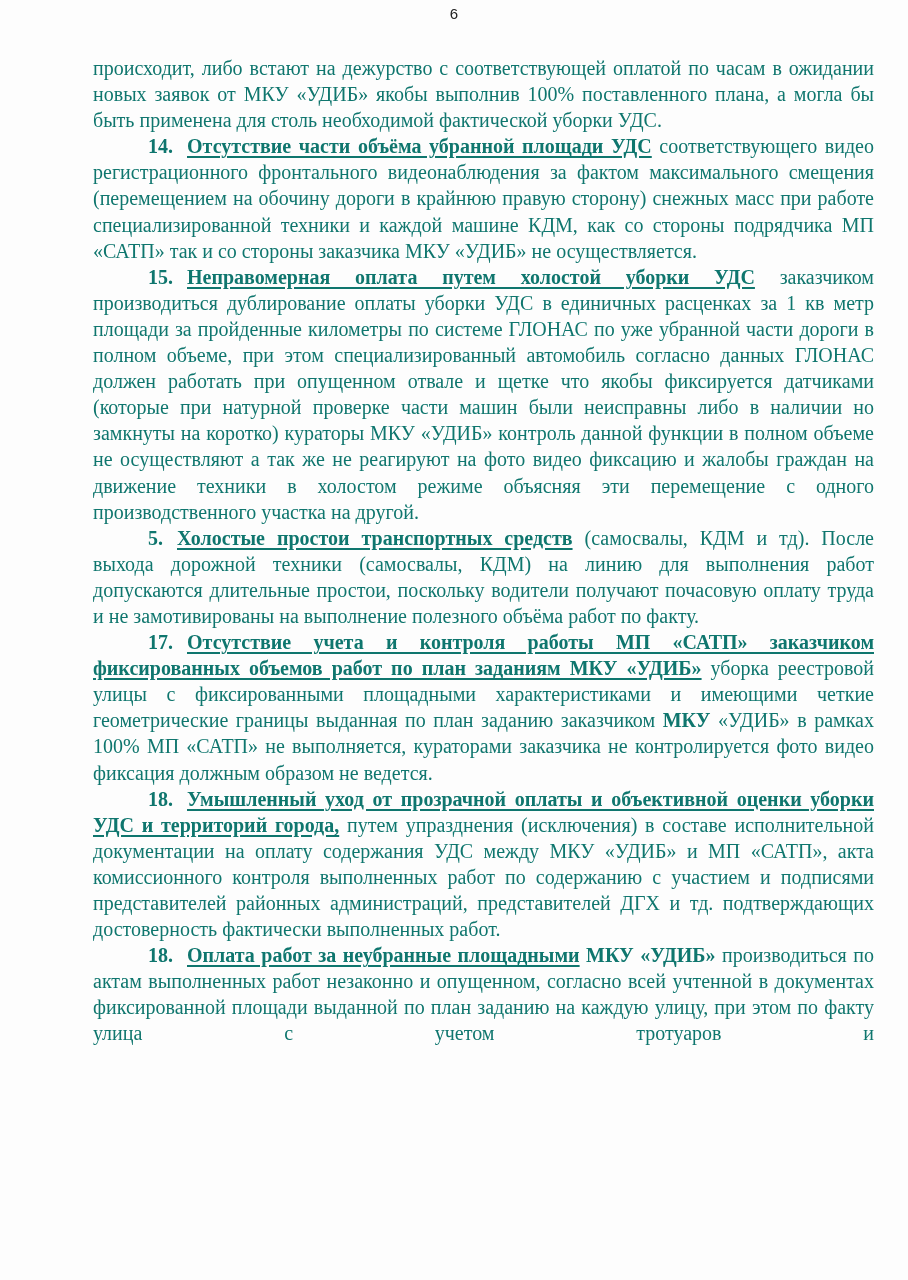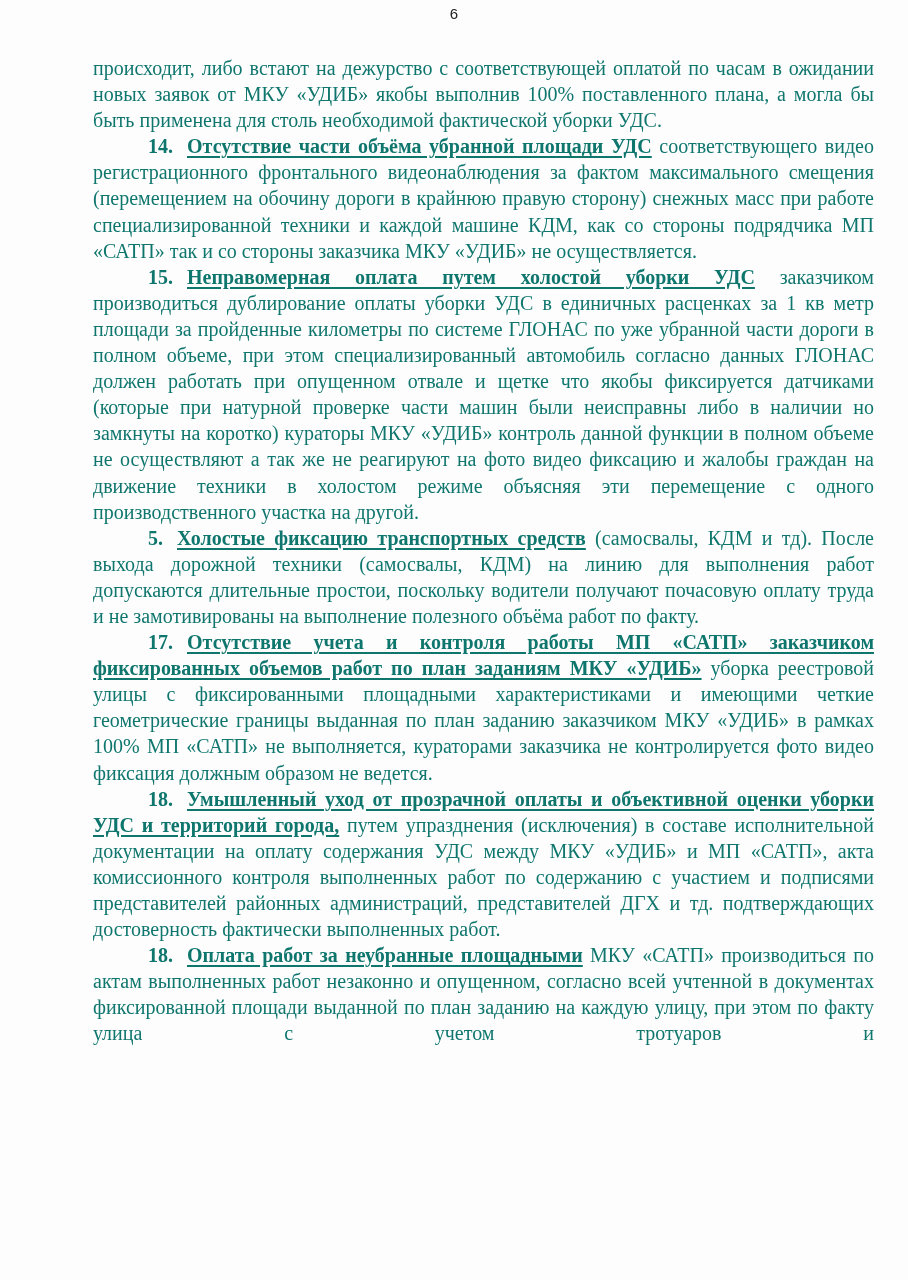--- a/index.html
+++ b/index.html
@@ -13,48 +13,48 @@
   .page-number {
     position: absolute; left: 0; width: 908px; top: 5px;
     text-align: center; font-family: "Liberation Sans", sans-serif;
     font-size: 15px; color: #222;
   }
   .intro { margin-top: 55px; }
   p { margin: 0; text-indent: 0; }
   .item { text-indent: 55px; }
   .num { font-weight: bold; margin-right: 14px; }
   .head { font-weight: bold; text-decoration: underline; text-decoration-thickness: 2px; text-underline-offset: 3px; }
-  .bold { font-weight: normal; }
+  .bold { font-weight: bold; }
   .last-line { text-align-last: justify; }
 </style>
 </head>
 <body>
 
 <div class="page-number">6</div>
 
 <div class="page">
   <p class="intro">происходит, либо встают на дежурство с соответствующей оплатой по часам в ожидании новых заявок от МКУ «УДИБ» якобы выполнив 100% поставленного плана, а могла бы быть применена для столь необходимой фактической уборки УДС.</p>
 
   <p class="item">
     <span class="num">14.</span><span class="head">Отсутствие части объёма убранной площади УДС</span>
     <span>соответствующего видео регистрационного фронтального видеонаблюдения за фактом максимального смещения (перемещением на обочину дороги в крайнюю правую сторону) снежных масс при работе специализированной техники и каждой машине КДМ, как со стороны подрядчика МП «САТП» так и со стороны заказчика МКУ «УДИБ» не осуществляется.</span>
   </p>
 
   <p class="item">
     <span class="num">15.</span><span class="head">Неправомерная оплата путем холостой уборки УДС</span><span> заказчиком производиться дублирование оплаты уборки УДС в единичных расценках за 1 кв метр площади за пройденные километры по системе ГЛОНАС по уже убранной части дороги в полном объеме, при этом специализированный автомобиль согласно данных ГЛОНАС должен работать при опущенном отвале и щетке что якобы фиксируется датчиками (которые при натурной проверке части машин были неисправны либо в наличии но замкнуты на коротко) кураторы МКУ «УДИБ» контроль данной функции в полном объеме не осуществляют а так же не реагируют на фото видео фиксацию и жалобы граждан на движение техники в холостом режиме объясняя эти перемещение с одного производственного участка на другой.</span>
   </p>
 
   <p class="item">
-    <span class="num">5.</span><span class="head">Холостые фиксацию транспортных средств</span><span> (самосвалы, КДМ и тд). После выхода дорожной техники (самосвалы, КДМ) на линию для выполнения работ допускаются длительные простои, поскольку водители получают почасовую оплату труда и не замотивированы на выполнение полезного объёма работ по факту.</span>
+    <span class="num">5.</span><span class="head">Холостые простои транспортных средств</span><span> (самосвалы, КДМ и тд). После выхода дорожной техники (самосвалы, КДМ) на линию для выполнения работ допускаются длительные простои, поскольку водители получают почасовую оплату труда и не замотивированы на выполнение полезного объёма работ по факту.</span>
   </p>
 
   <p class="item">
     <span class="num">17.</span><span class="head">Отсутствие учета и контроля работы МП «САТП» заказчиком фиксированных объемов работ по план заданиям МКУ «УДИБ»</span><span> уборка реестровой улицы с фиксированными площадными характеристиками и имеющими четкие геометрические границы выданная по план заданию заказчиком </span><span class="bold">МКУ</span><span> «УДИБ» в рамках 100% МП «САТП» не выполняется, кураторами заказчика не контролируется фото видео фиксация должным образом не ведется.</span>
   </p>
 
   <p class="item">
     <span class="num">18.</span><span class="head">Умышленный уход от прозрачной оплаты и объективной оценки уборки УДС и территорий города,</span><span> путем упразднения (исключения) в составе исполнительной документации на оплату содержания УДС между МКУ «УДИБ» и МП «САТП», акта комиссионного контроля выполненных работ по содержанию с участием и подписями представителей районных администраций, представителей ДГХ и тд. подтверждающих достоверность фактически выполненных работ.</span>
   </p>
 
   <p class="item last-line">
-    <span class="num">18.</span><span class="head">Оплата работ за неубранные площадными</span><span class="bold"> МКУ «САТП»</span><span> производиться по актам выполненных работ незаконно и опущенном, согласно всей учтенной в документах фиксированной площади выданной по план заданию на каждую улицу, при этом по факту улица с учетом тротуаров и</span>
+    <span class="num">18.</span><span class="head">Оплата работ за неубранные площадными</span><span class="bold"> МКУ «УДИБ»</span><span> производиться по актам выполненных работ незаконно и опущенном, согласно всей учтенной в документах фиксированной площади выданной по план заданию на каждую улицу, при этом по факту улица с учетом тротуаров и</span>
   </p>
 </div>
 
 </body></html>

